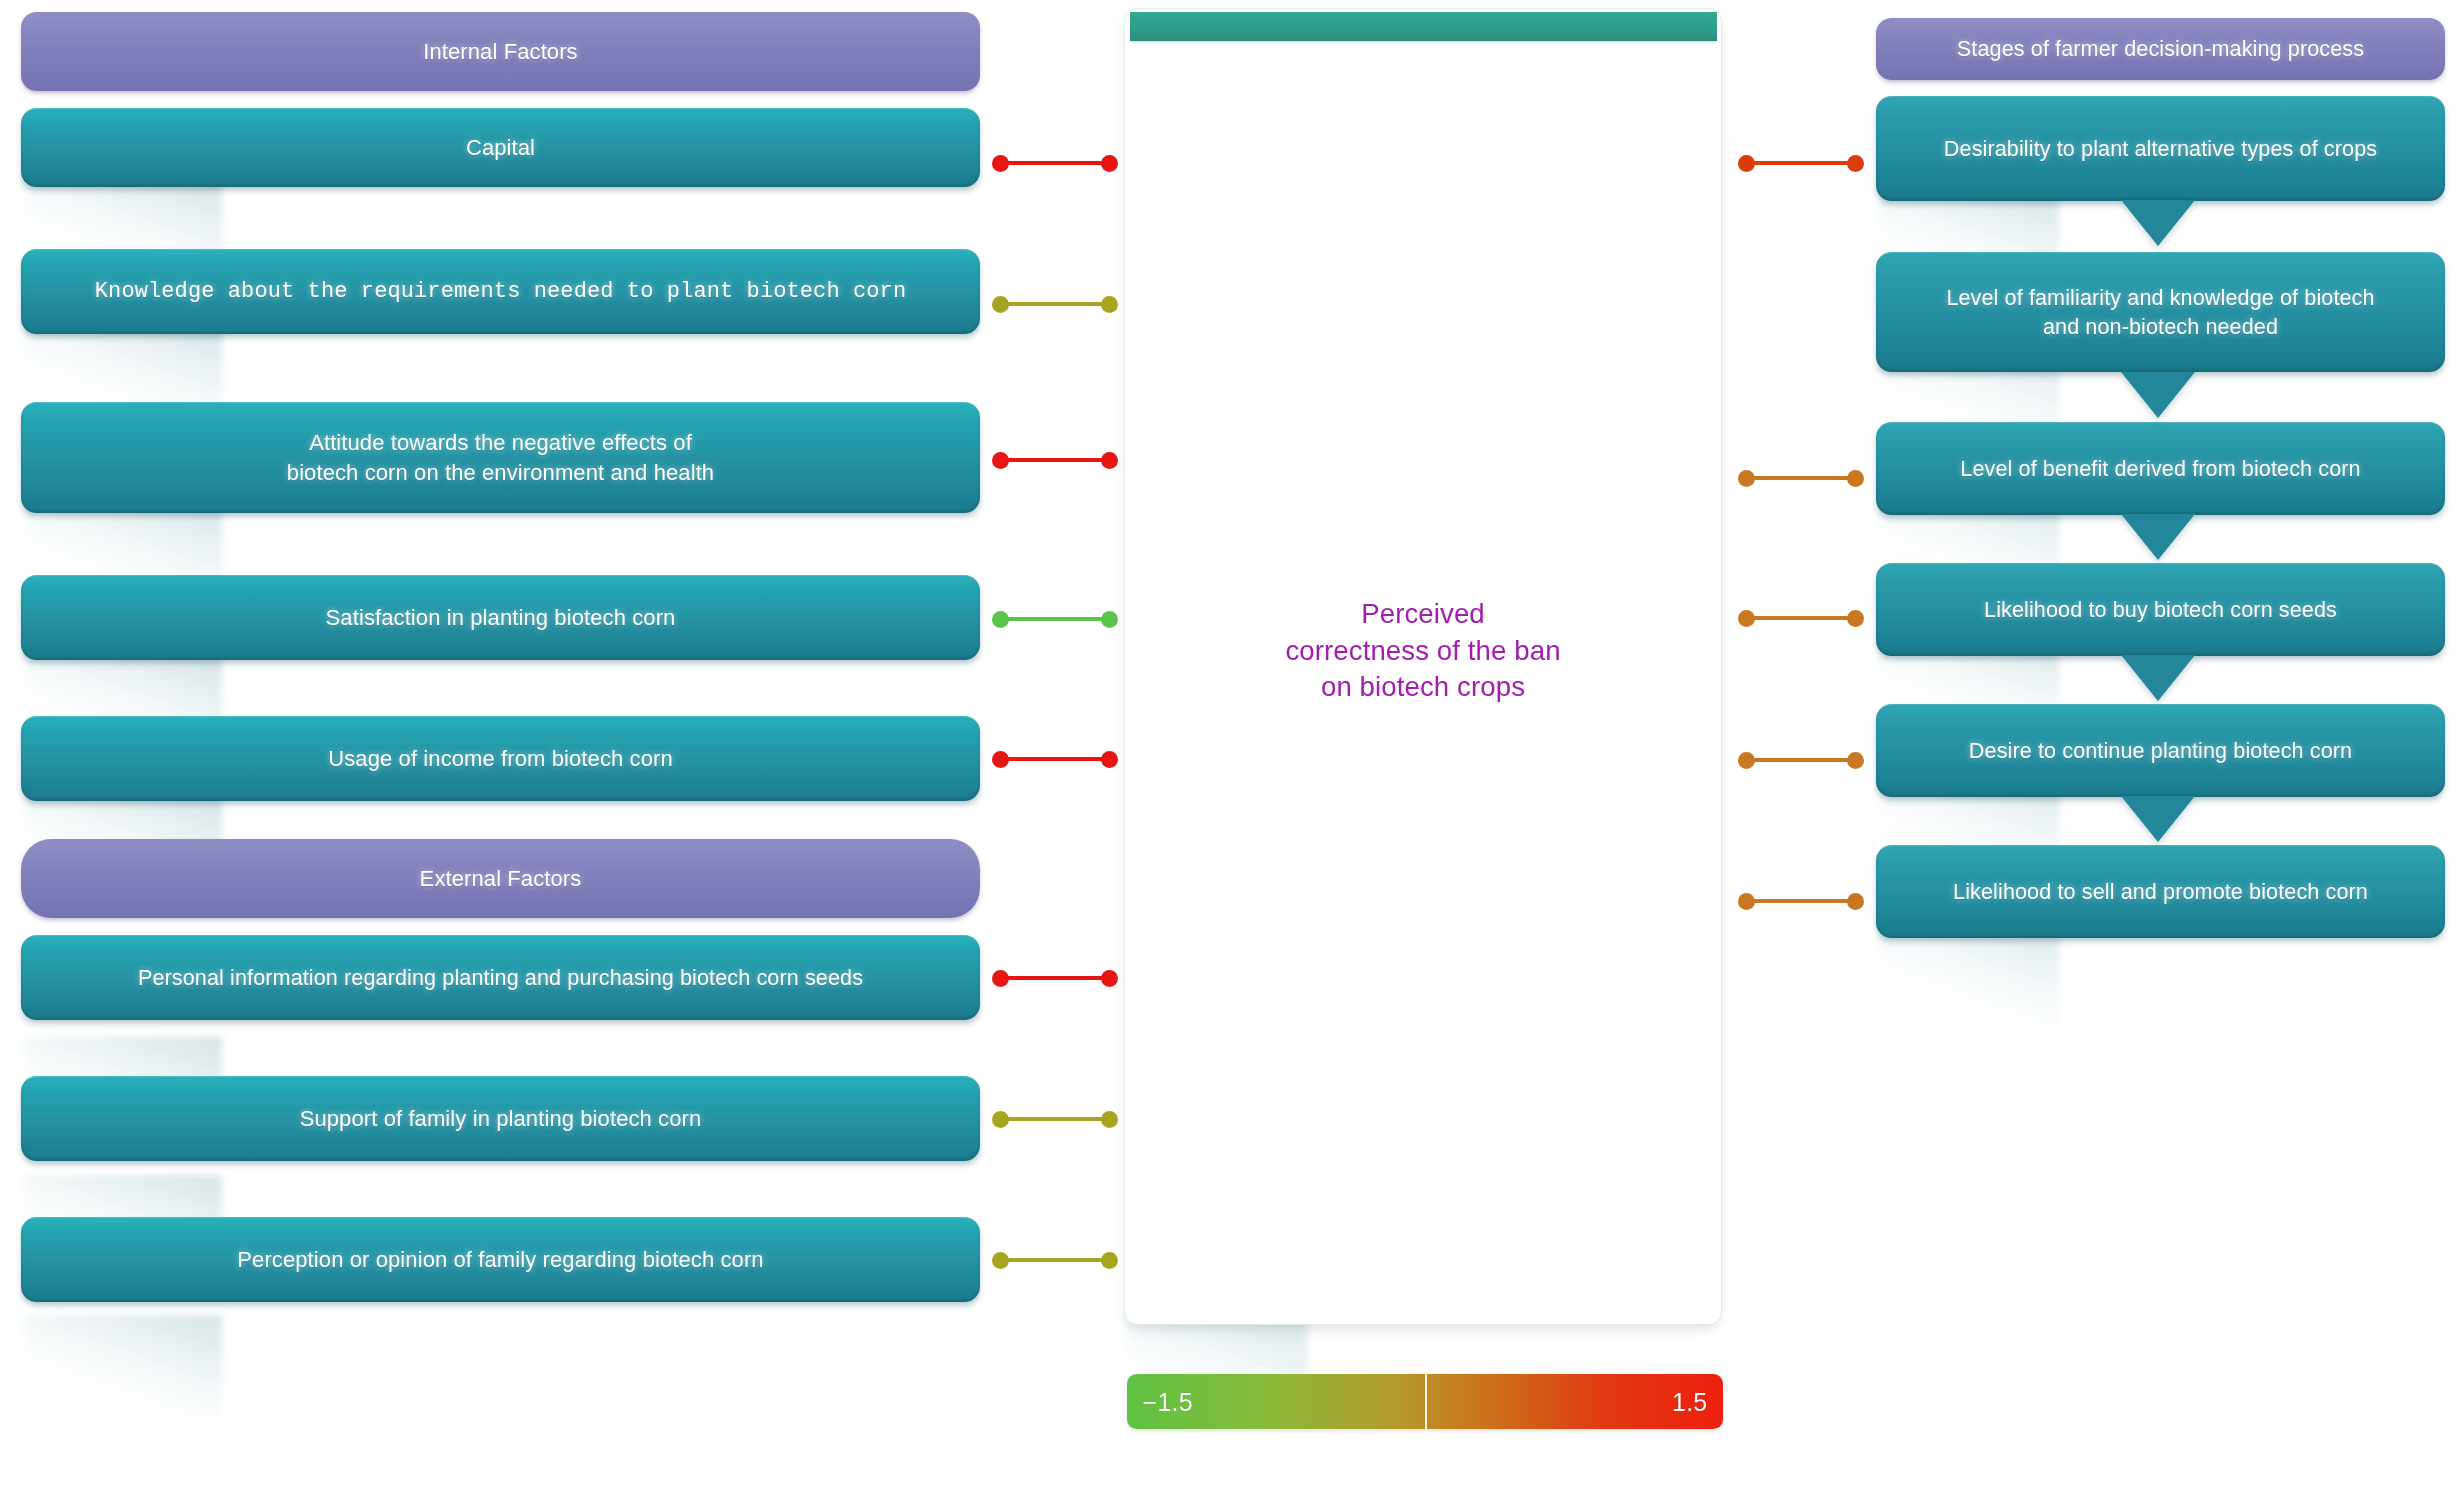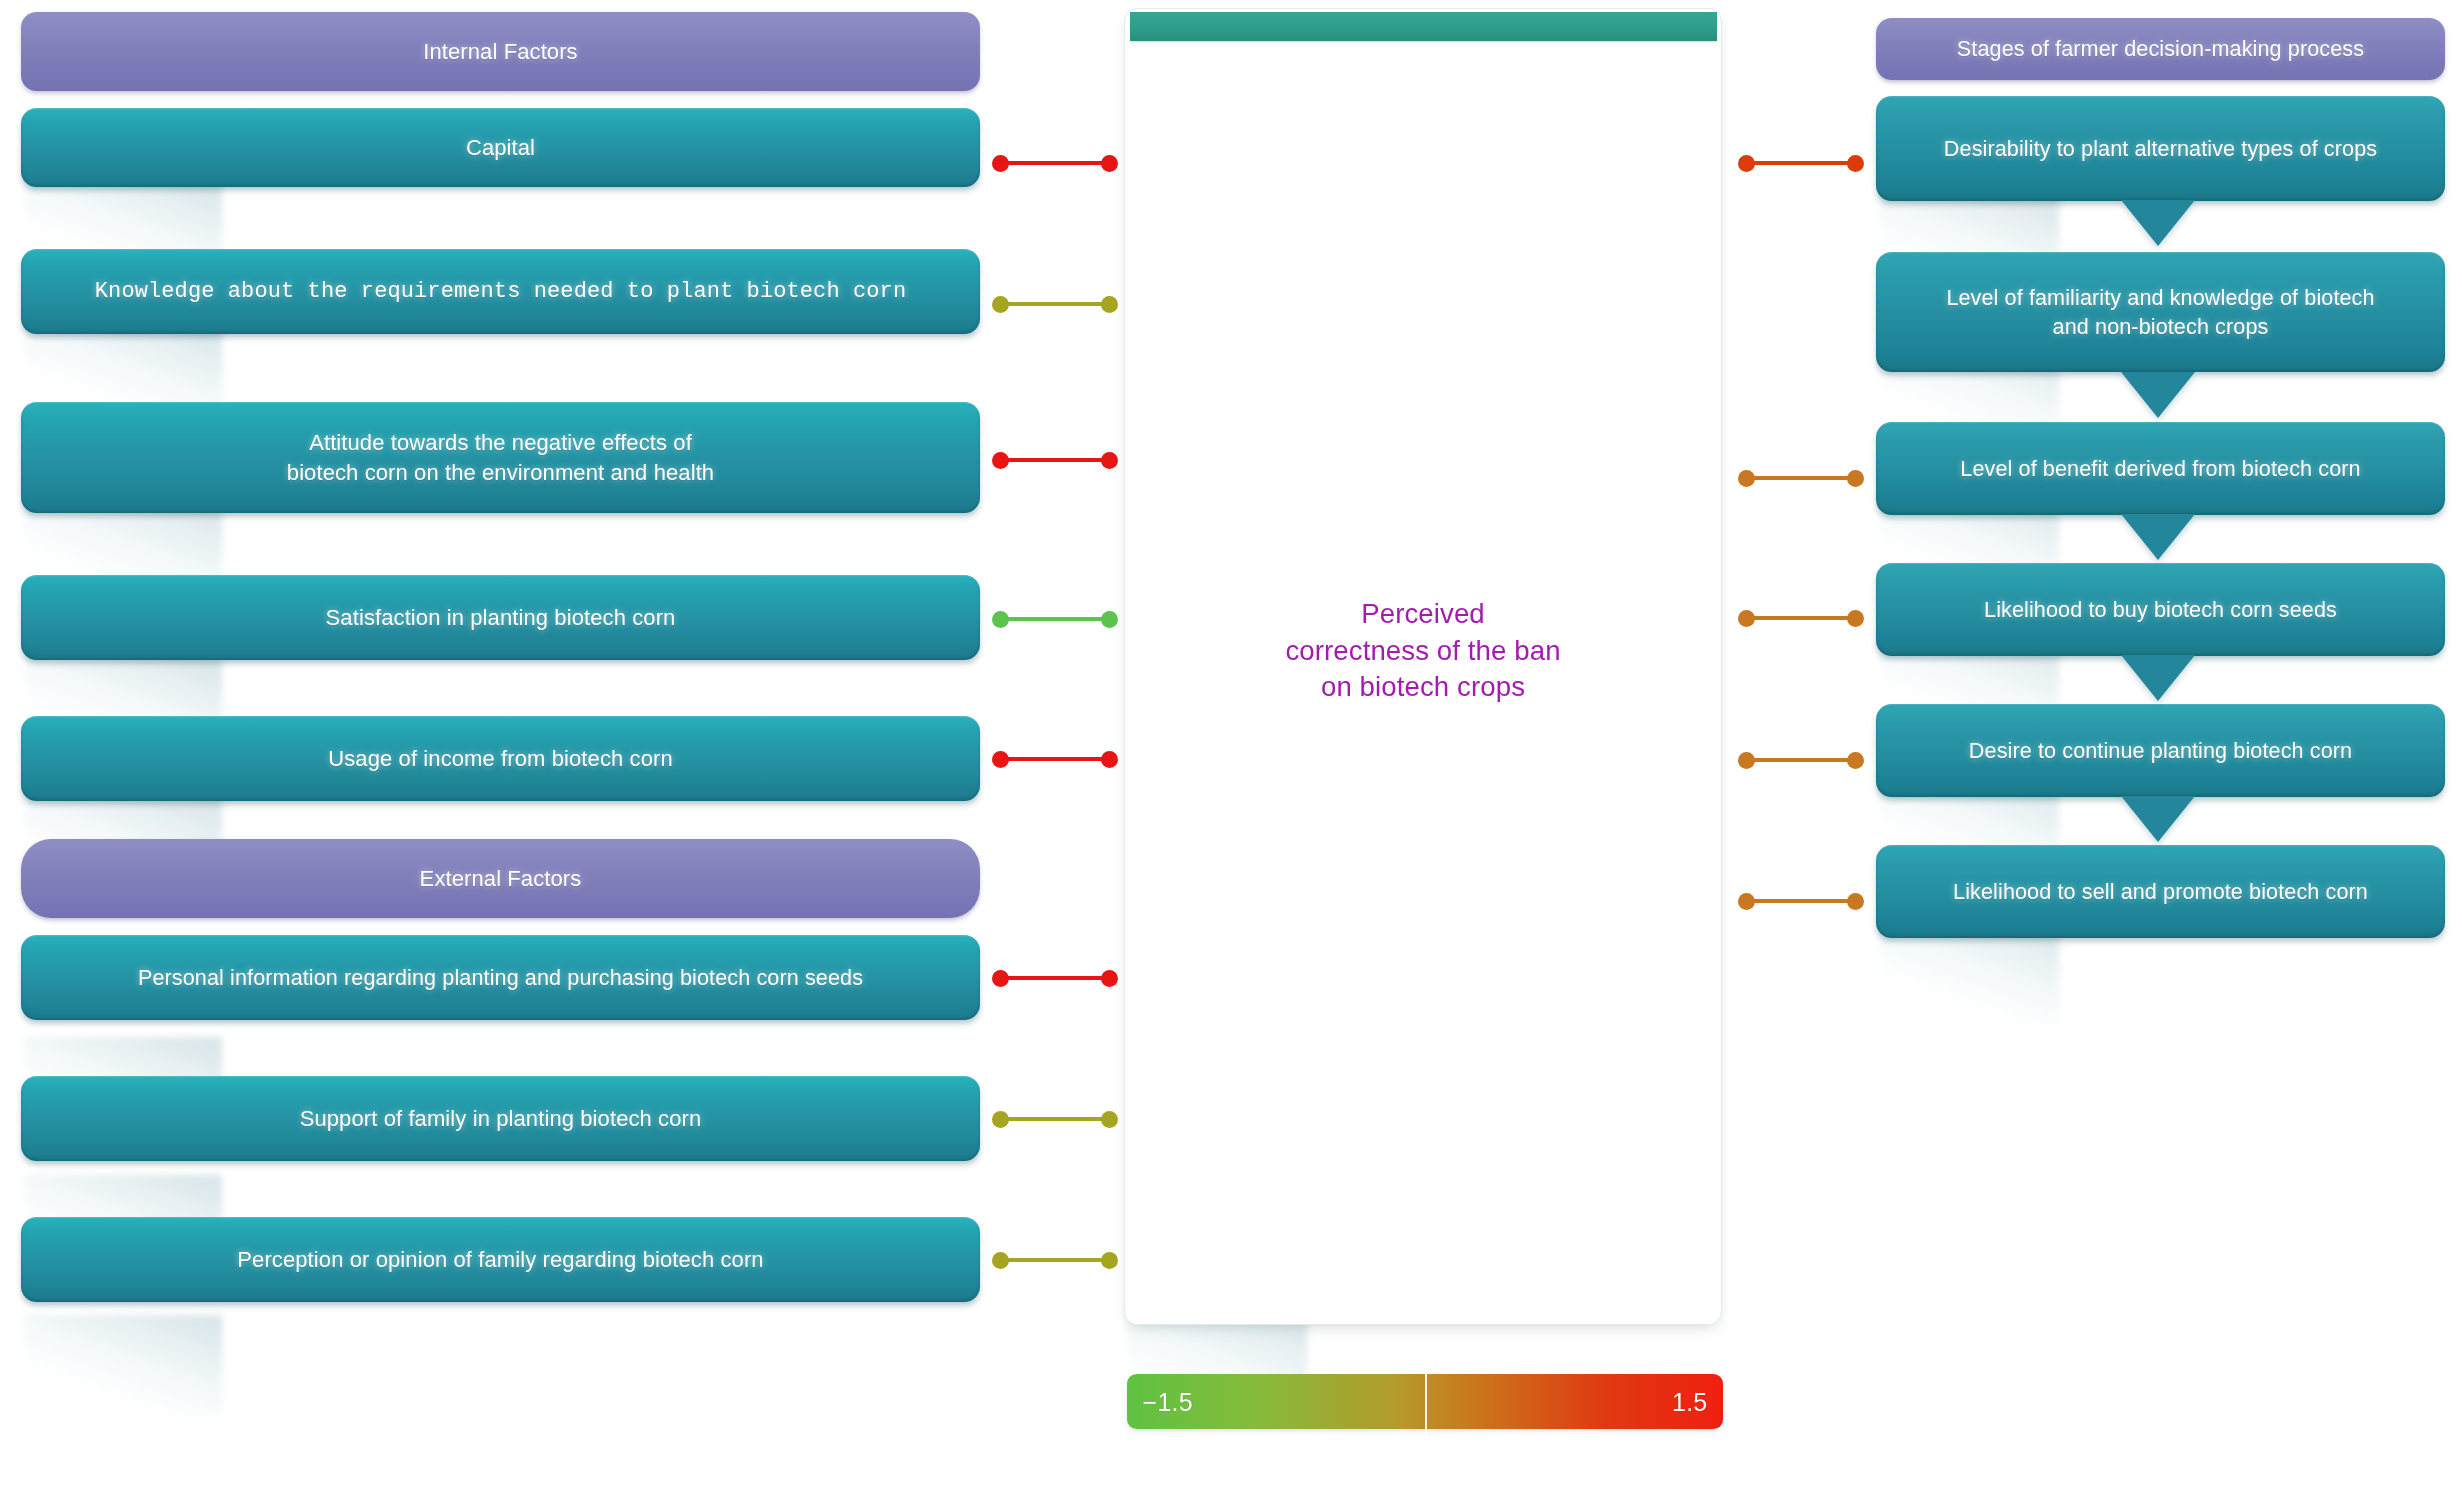--- a/index.html
+++ b/index.html
@@ -283,21 +283,21 @@
   <div class="chev" style="left:2121px;top:200px;"></div>
   <div class="node teal2" style="left:1876px;top:96px;width:569px;height:105px;font-size:21.6px;padding:16px 13px;">
     <span class="lbl">Desirability to plant alternative types of crops</span>
   </div>
 
   <div class="wedge" style="left:1879px;top:336px;width:180px;height:108px;"></div>
   <div class="chev" style="left:2121px;top:372px;"></div>
   <div class="node teal2" style="left:1876px;top:252px;width:569px;height:120px;font-size:21.6px;padding:0 13px;">
     <span class="lbl">
       <span>Level of familiarity and knowledge of biotech</span><br>
-      <span>and non-biotech crops</span>
+      <span>and non-biotech needed</span>
     </span>
   </div>
 
   <div class="wedge" style="left:1879px;top:491px;width:180px;height:102px;"></div>
   <div class="chev" style="left:2121px;top:514px;"></div>
   <div class="node teal2" style="left:1876px;top:422px;width:569px;height:93px;font-size:21.6px;padding:0 13px;">
     <span class="lbl">Level of benefit derived from biotech corn</span>
   </div>
 
   <div class="wedge" style="left:1879px;top:632px;width:180px;height:102px;"></div>

